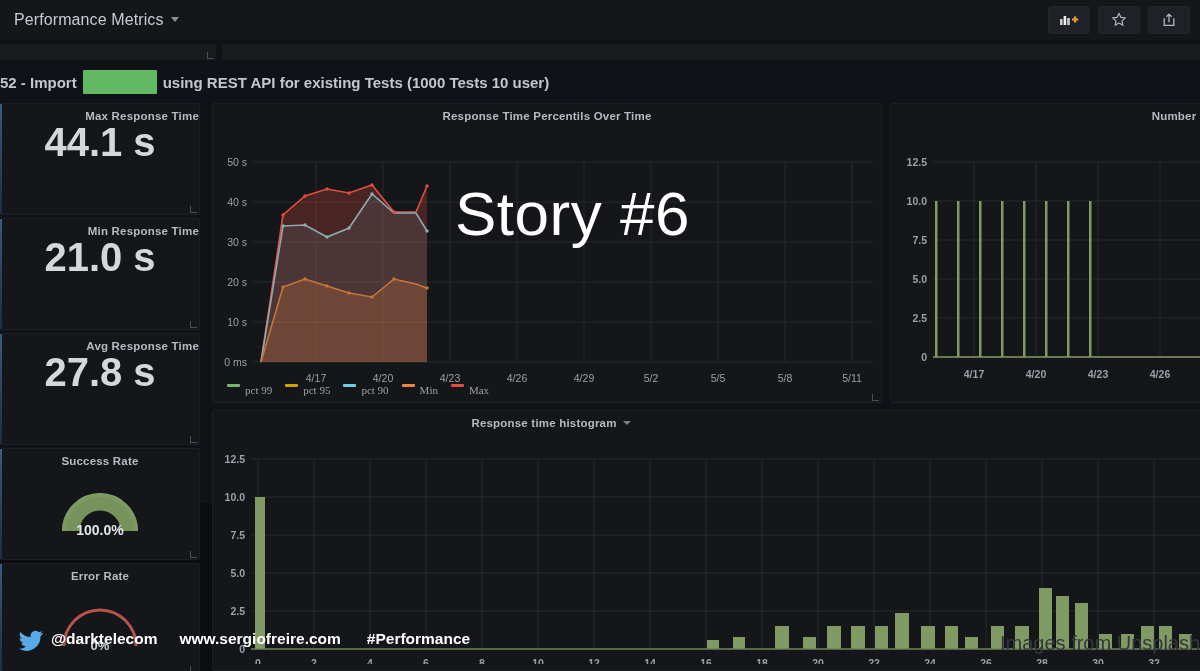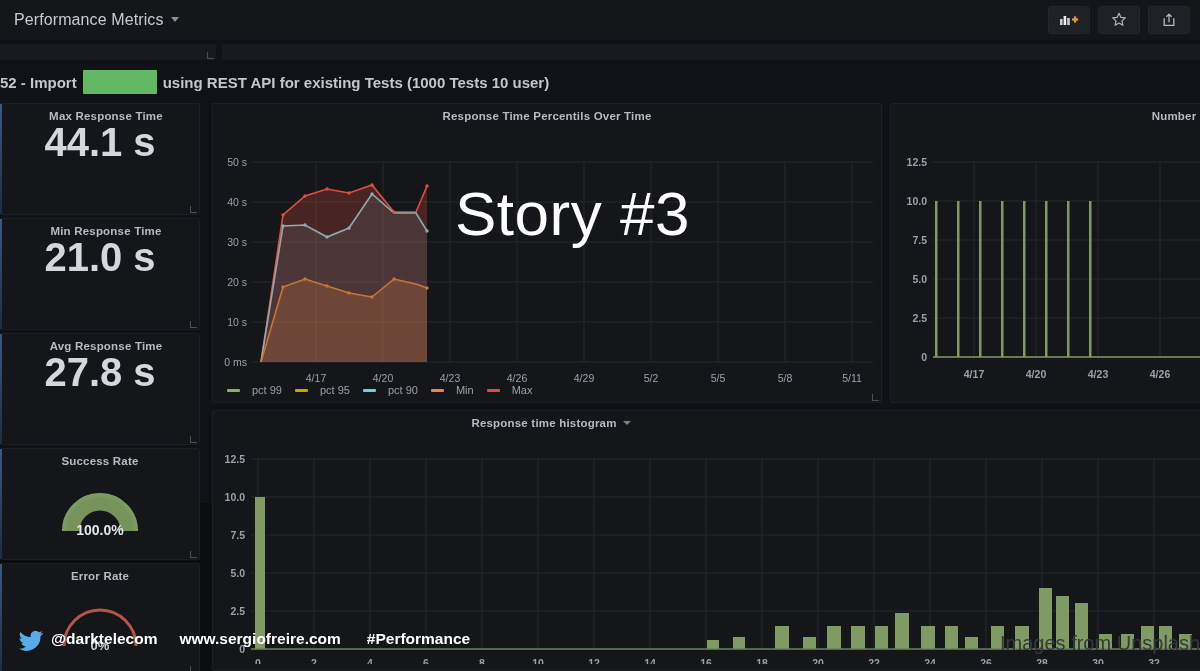--- a/index.html
+++ b/index.html
@@ -66,21 +66,21 @@
     border-radius: 2px;
   }
   .panel.accent::before {
     content: ""; position: absolute; left: -1px; top: 0; bottom: 0;
     width: 2px; background: linear-gradient(180deg,#3a5a80,#1d2d42);
   }
   .panel-title {
     color: #b6bbc2; font-size: 11.5px; font-weight: bold;
     text-align: center; padding-top: 6px; letter-spacing: .2px;
   }
-  .panel-title.left { text-align: center; padding-left: 12px; }
+  .panel-title.left { text-align: right; padding-left: 12px; }
   .title-caret {
     display: inline-block; margin-left: 6px; width: 0; height: 0;
     border-left: 4px solid transparent; border-right: 4px solid transparent;
     border-top: 4px solid #7d828a; vertical-align: 2px;
   }
   .stat-value {
     color: #d4d7dc; font-weight: bold; text-align: center;
     font-size: 40px; line-height: 1; 
   }
   .gauge-wrap { display:flex; justify-content:center; margin-top: 6px; }
@@ -106,21 +106,21 @@
   .footer-bar .gap1 { width: 22px; } .footer-bar .gap2 { width: 26px; }
 
   svg { display: block; }
   .axlbl { fill: #9aa0a8; font-size: 10.5px; font-family: "Liberation Sans", sans-serif; }
   .axlbl.b { font-weight: bold; }
   .gridln { stroke: #26282d; stroke-width: 1; }
   .legend-row {
     position: absolute; left: 14px; bottom: 6px; display: flex;
     align-items: center; gap: 13px;
   }
-  .lg-item { display: flex; align-items: center; gap: 12px; }
+  .lg-item { display: flex; gap: 5px; font-family: Liberation Serif, serif; }
   .lg-dash { width: 13px; height: 3px; border-radius: 1px; }
   .lg-txt { color: #9aa0a8; font-size: 11px; }
 </style>
 </head>
 <body>
 
 <div id="app">
 
   <div class="topnav">
     <div>
@@ -447,21 +447,21 @@
         <rect x="928" y="197" width="13" height="23"></rect>
         <rect x="946" y="197" width="13" height="23"></rect>
         <rect x="966" y="205" width="13" height="15"></rect>
         <rect x="990" y="205" width="12" height="15"></rect>
       </g>
       <line x1="38" y1="220" x2="1008" y2="220" stroke="#6d8356" stroke-width="1.3"></line>
     </svg>
 
   </div>
 
-  <div class="story-overlay">Story #3</div>
+  <div class="story-overlay">Story #6</div>
   <div class="unsplash-mark">Images from Unsplash</div>
 
   <div class="footer-bar">
     <svg width="26" height="22" viewBox="0 0 26 22" style="margin-right:7px">
       <path d="M25 3.1c-.9.4-1.9.7-2.9.8 1-.6 1.8-1.6 2.2-2.8-1 .6-2 1-3.2 1.2A5 5 0 0 0 12.6 6c0 .4 0 .8.1 1.1A14.2 14.2 0 0 1 2.4 1.9a5 5 0 0 0 1.5 6.7c-.8 0-1.6-.2-2.3-.6a5 5 0 0 0 4 4.9c-.7.2-1.5.2-2.2.1a5 5 0 0 0 4.7 3.5 10 10 0 0 1-7.4 2.1 14.2 14.2 0 0 0 21.8-12.6c1-.7 1.8-1.6 2.5-2.6z" fill="#5aaae8"></path>
     </svg>
     <span class="ftxt">@darktelecom</span>
     <span class="gap1"></span>
     <span class="ftxt">www.sergiofreire.com</span>
     <span class="gap2"></span>

